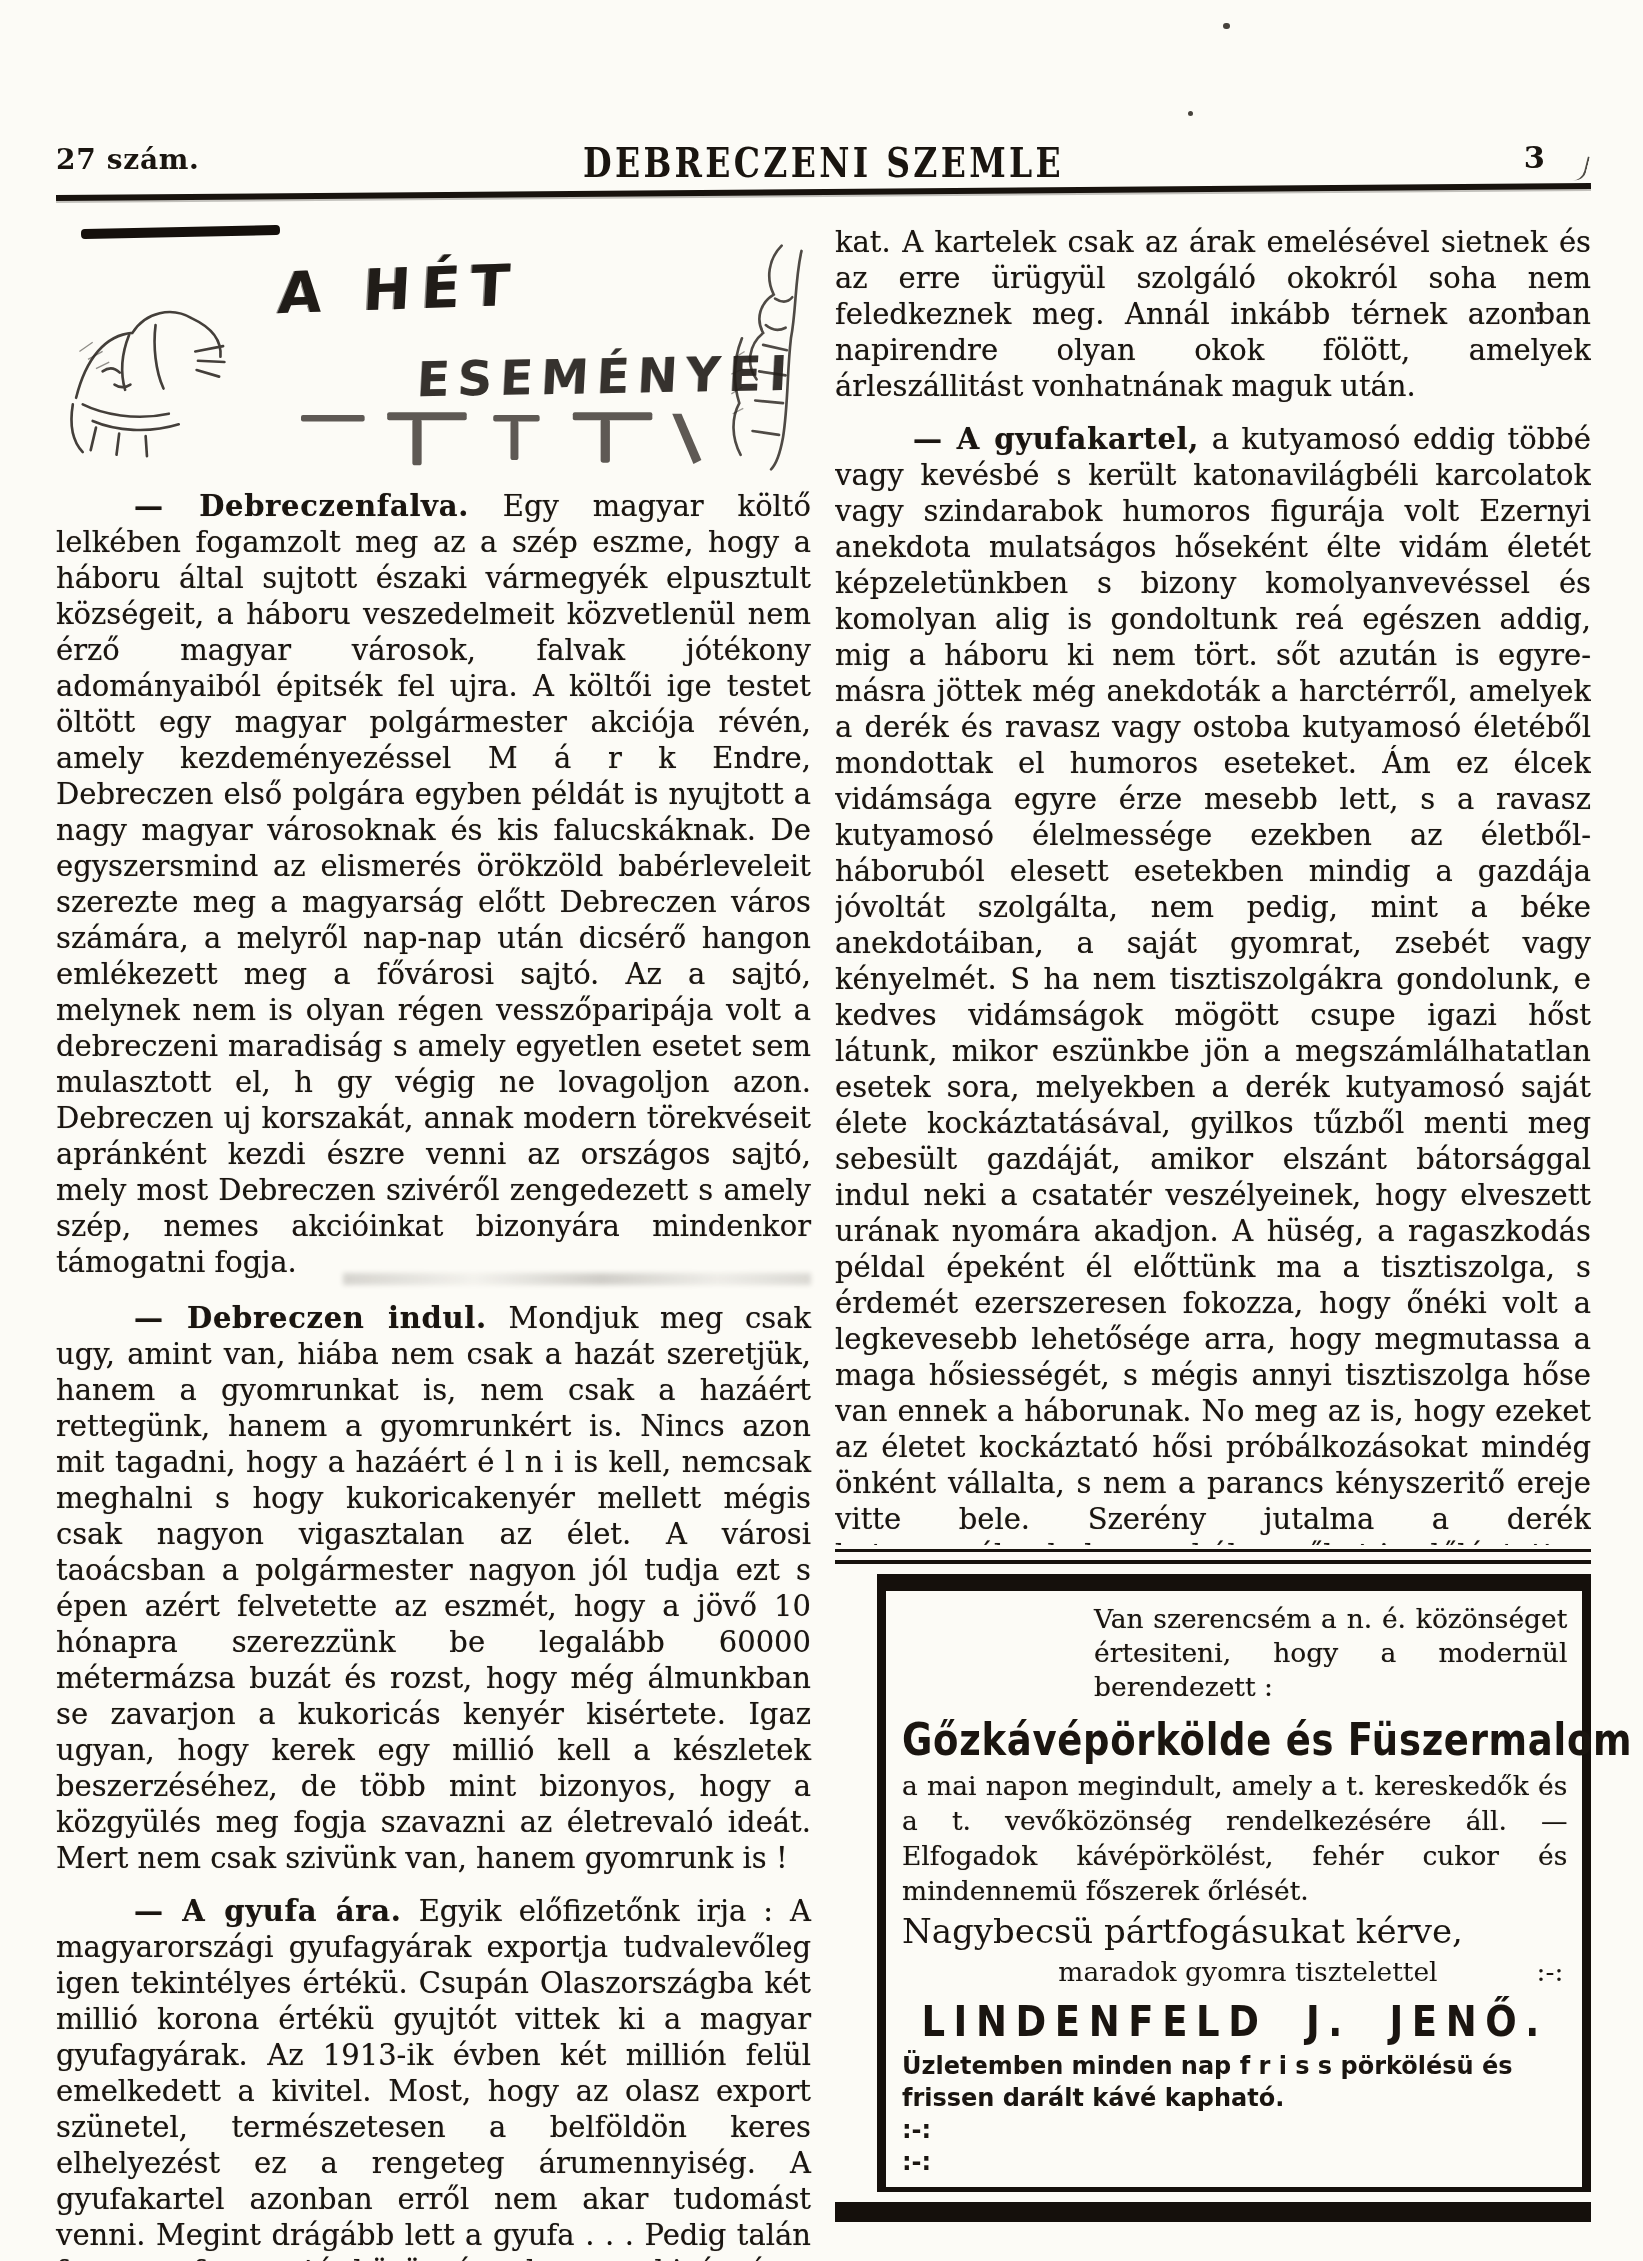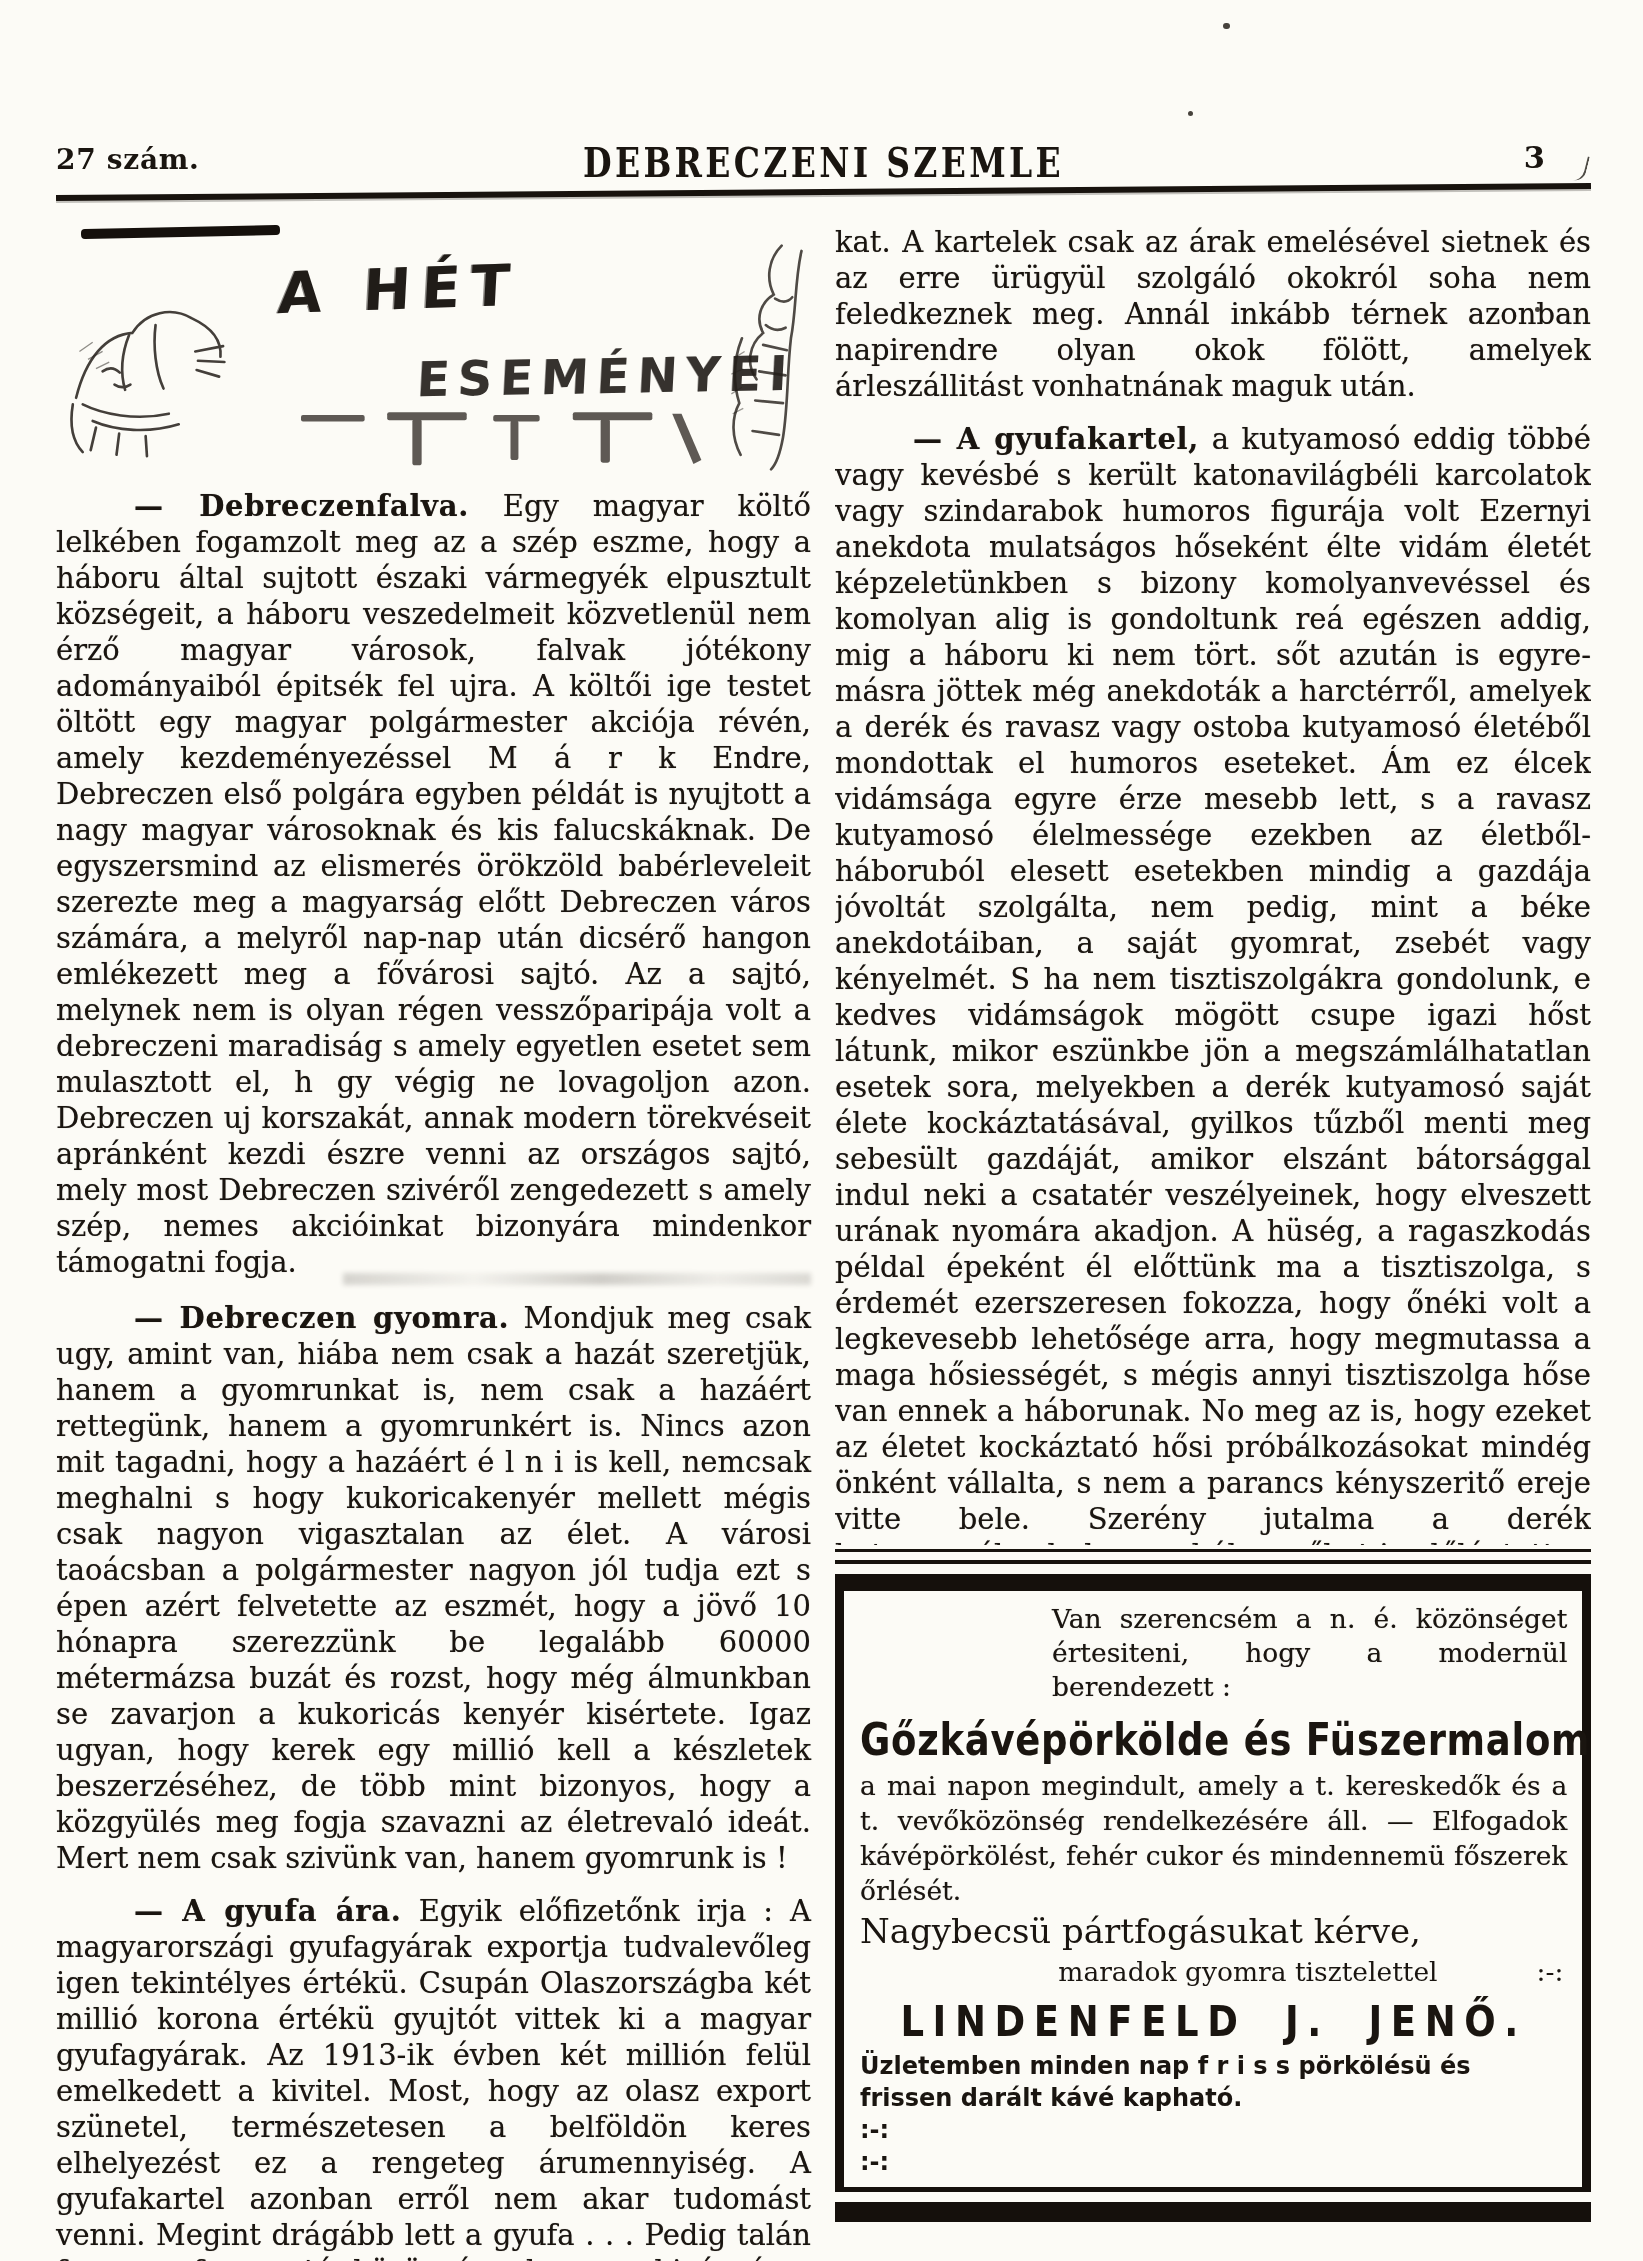--- a/index.html
+++ b/index.html
@@ -42,21 +42,21 @@
   .smudge{height:12px;width:62%;margin:-24px 0 14.6px auto;filter:blur(2.6px);opacity:.5;
     background:linear-gradient(90deg,rgba(30,24,18,.35),rgba(30,24,18,.08) 28%,rgba(30,24,18,.4) 55%,rgba(30,24,18,.12) 80%,rgba(30,24,18,.3));}
   
   .right-text{height:1333px;overflow:hidden;}
   .right-first{margin-top:12px;}
   
   .pre-ad-rule{background:#18130e;}
   .pre-ad-rule.r1{height:2.6px;margin-top:4px;}
   .pre-ad-rule.r2{height:4px;margin-top:8px;}
   .ad-box{margin-top:10.6px;border:9.3px solid #15100c;border-top-width:17px;border-bottom-width:5.3px;
-    padding:10.6px 14.6px 9.3px 16px;background:#fcfbf6;}
+    padding:10.6px 14.6px 9.3px 16px;background:#fcfbf6;margin-left:42px;}
   .ad-intro{font-size:26.5px;line-height:34px;padding-left:192px;text-align:justify;
     text-shadow:0 0 0.7px rgba(26,21,16,.55);}
   .ad-title{font-family:"DejaVu Sans",sans-serif;font-weight:bold;font-size:37px;letter-spacing:0.7px;
     white-space:nowrap;transform:scaleY(1.18);transform-origin:left center;margin:14.6px 0 6.6px 0;}
   .ad-body{font-size:26.5px;line-height:35px;text-align:justify;text-shadow:0 0 0.7px rgba(26,21,16,.5);}
   .ad-close1{font-size:34px;text-align:left;margin:2.6px 24px 0 0;}
   .ad-close2{font-size:26.5px;display:flex;justify-content:flex-end;gap:99px;margin:5.3px 4px 0 0;}
   .ad-sign{font-family:"DejaVu Sans",sans-serif;font-weight:bold;font-size:37px;letter-spacing:8.6px;
     word-spacing:17px;text-align:center;white-space:nowrap;transform:scaleY(1.15);margin:13.2px 0 6.6px 0;}
   .ad-foot{font-family:"DejaVu Sans",sans-serif;font-weight:bold;font-size:24px;line-height:32px;}
@@ -135,21 +135,21 @@
               <rect x="452" y="12" width="14" height="66" rx="4"></rect>
               <path d="M560 4 l14 0 l30 70 l-12 6 z"></path>
             </g>
           </svg>
         </div>
 
         <p class="np-par indent"><span class="lead">— Debreczenfalva.</span>
           <span>Egy magyar költő lelkében fogamzolt meg az a szép eszme, hogy a háboru által sujtott északi vármegyék elpusztult községeit, a háboru veszedelmeit közvetlenül nem érző magyar városok, falvak jótékony adományaiból épitsék fel ujra. A költői ige testet öltött egy magyar polgármester akciója révén, amely kezdeményezéssel M á r k Endre, Debreczen első polgára egyben példát is nyujtott a nagy magyar városoknak és kis falucskáknak. De egyszersmind az elismerés örökzöld babérleveleit szerezte meg a magyarság előtt Debreczen város számára, a melyről nap-nap után dicsérő hangon emlékezett meg a fővárosi sajtó. Az a sajtó, melynek nem is olyan régen vesszőparipája volt a debreczeni maradiság s amely egyetlen esetet sem mulasztott el, h gy végig ne lovagoljon azon. Debreczen uj korszakát, annak modern törekvéseit apránként kezdi észre venni az országos sajtó, mely most Debreczen szivéről zengedezett s amely szép, nemes akcióinkat bizonyára mindenkor támogatni fogja.</span></p>
         <div class="smudge"></div>
 
-        <p class="np-par indent"><span class="lead">— Debreczen gyomra.</span>
+        <p class="np-par indent"><span class="lead">— Debreczen indul.</span>
           <span>Mondjuk meg csak ugy, amint van, hiába nem csak a hazát szeretjük, hanem a gyomrunkat is, nem csak a hazáért rettegünk, hanem a gyomrunkért is. Nincs azon mit tagadni, hogy a hazáért é l n i is kell, nemcsak meghalni s hogy kukoricakenyér mellett mégis csak nagyon vigasztalan az élet. A városi taoácsban a polgármester nagyon jól tudja ezt s épen azért felvetette az eszmét, hogy a jövő 10 hónapra szerezzünk be legalább 60000 métermázsa buzát és rozst, hogy még álmunkban se zavarjon a kukoricás kenyér kisértete. Igaz ugyan, hogy kerek egy millió kell a készletek beszerzéséhez, de több mint bizonyos, hogy a közgyülés meg fogja szavazni az életrevaló ideát. Mert nem csak szivünk van, hanem gyomrunk is !</span></p>
 
         <p class="np-par indent"><span class="lead">— A gyufa ára.</span>
           <span>Egyik előfizetőnk irja : A magyarországi gyufagyárak exportja tudvalevőleg igen tekintélyes értékü. Csupán Olaszországba két millió korona értékü gyujtót vittek ki a magyar gyufagyárak. Az 1913-ik évben két millión felül emelkedett a kivitel. Most, hogy az olasz export szünetel, természetesen a belföldön keres elhelyezést ez a rengeteg árumennyiség. A gyufakartel azonban erről nem akar tudomást venni. Megint drágább lett a gyufa . . . Pedig talán fogos a fogyasztó közönségnek az a kivánsága, hogy miután sokkal nagyobb az árukészlet, mint a fogyasztás szükséglete, szállitsák le a belföldi ára-</span></p>
       </div>
 
       <div class="col">
         <div class="right-text">
           <p class="np-par right-first"><span>kat. A kartelek csak az árak emelésével sietnek és az erre ürügyül szolgáló okokról soha nem feledkeznek meg. Annál inkább térnek azonban napirendre olyan okok fölött, amelyek árleszállitást vonhatnának maguk után.</span></p>
 

